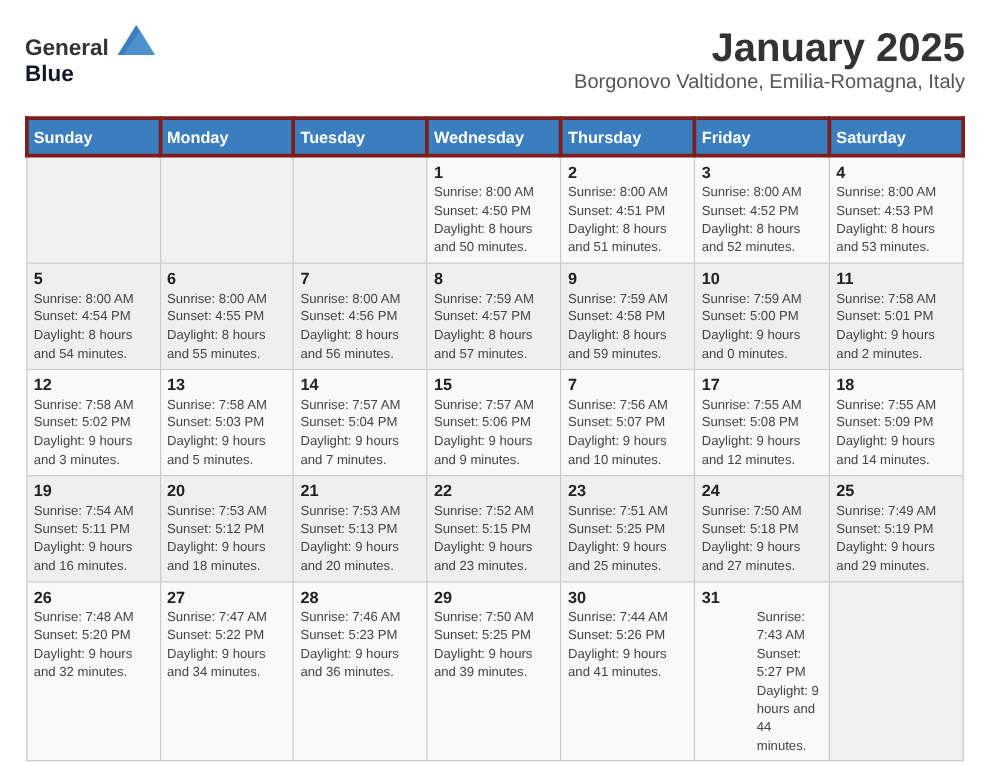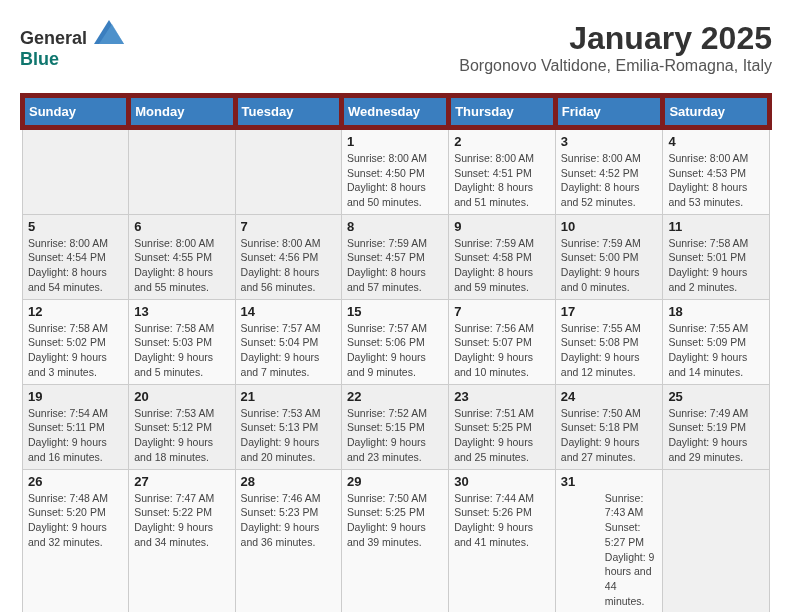--- a/index.html
+++ b/index.html
@@ -21,21 +21,21 @@
       align-items: center;
     }
     .logo-text-general {
       font-size: 18px;
       font-weight: bold;
       color: #333;
     }
     .logo-text-blue {
       font-size: 18px;
       font-weight: bold;
-      color: #0f766e;
+      color: #0f172a;
     }
     .logo-icon {
       width: 30px;
       height: 24px;
       margin-left: 2px;
     }
     .title-area {
       text-align: right;
     }
     .month-title {
@@ -52,21 +52,21 @@
       border-collapse: collapse;
       font-size: 11px;
     }
     .calendar thead tr th {
       background: #3a7ebf;
       color: #fff;
       padding: 6px 4px;
       text-align: left;
       font-size: 13px;
       font-weight: bold;
-      border: 5px solid #7f1d1d;
+      border: 3px solid #7f1d1d;
     }
     .calendar tbody tr td {
       border: 1px solid #ccc;
       vertical-align: top;
       padding: 4px 5px;
       width: 108px;
       min-height: 80px;
       height: 85px;
       background: #fff;
     }

